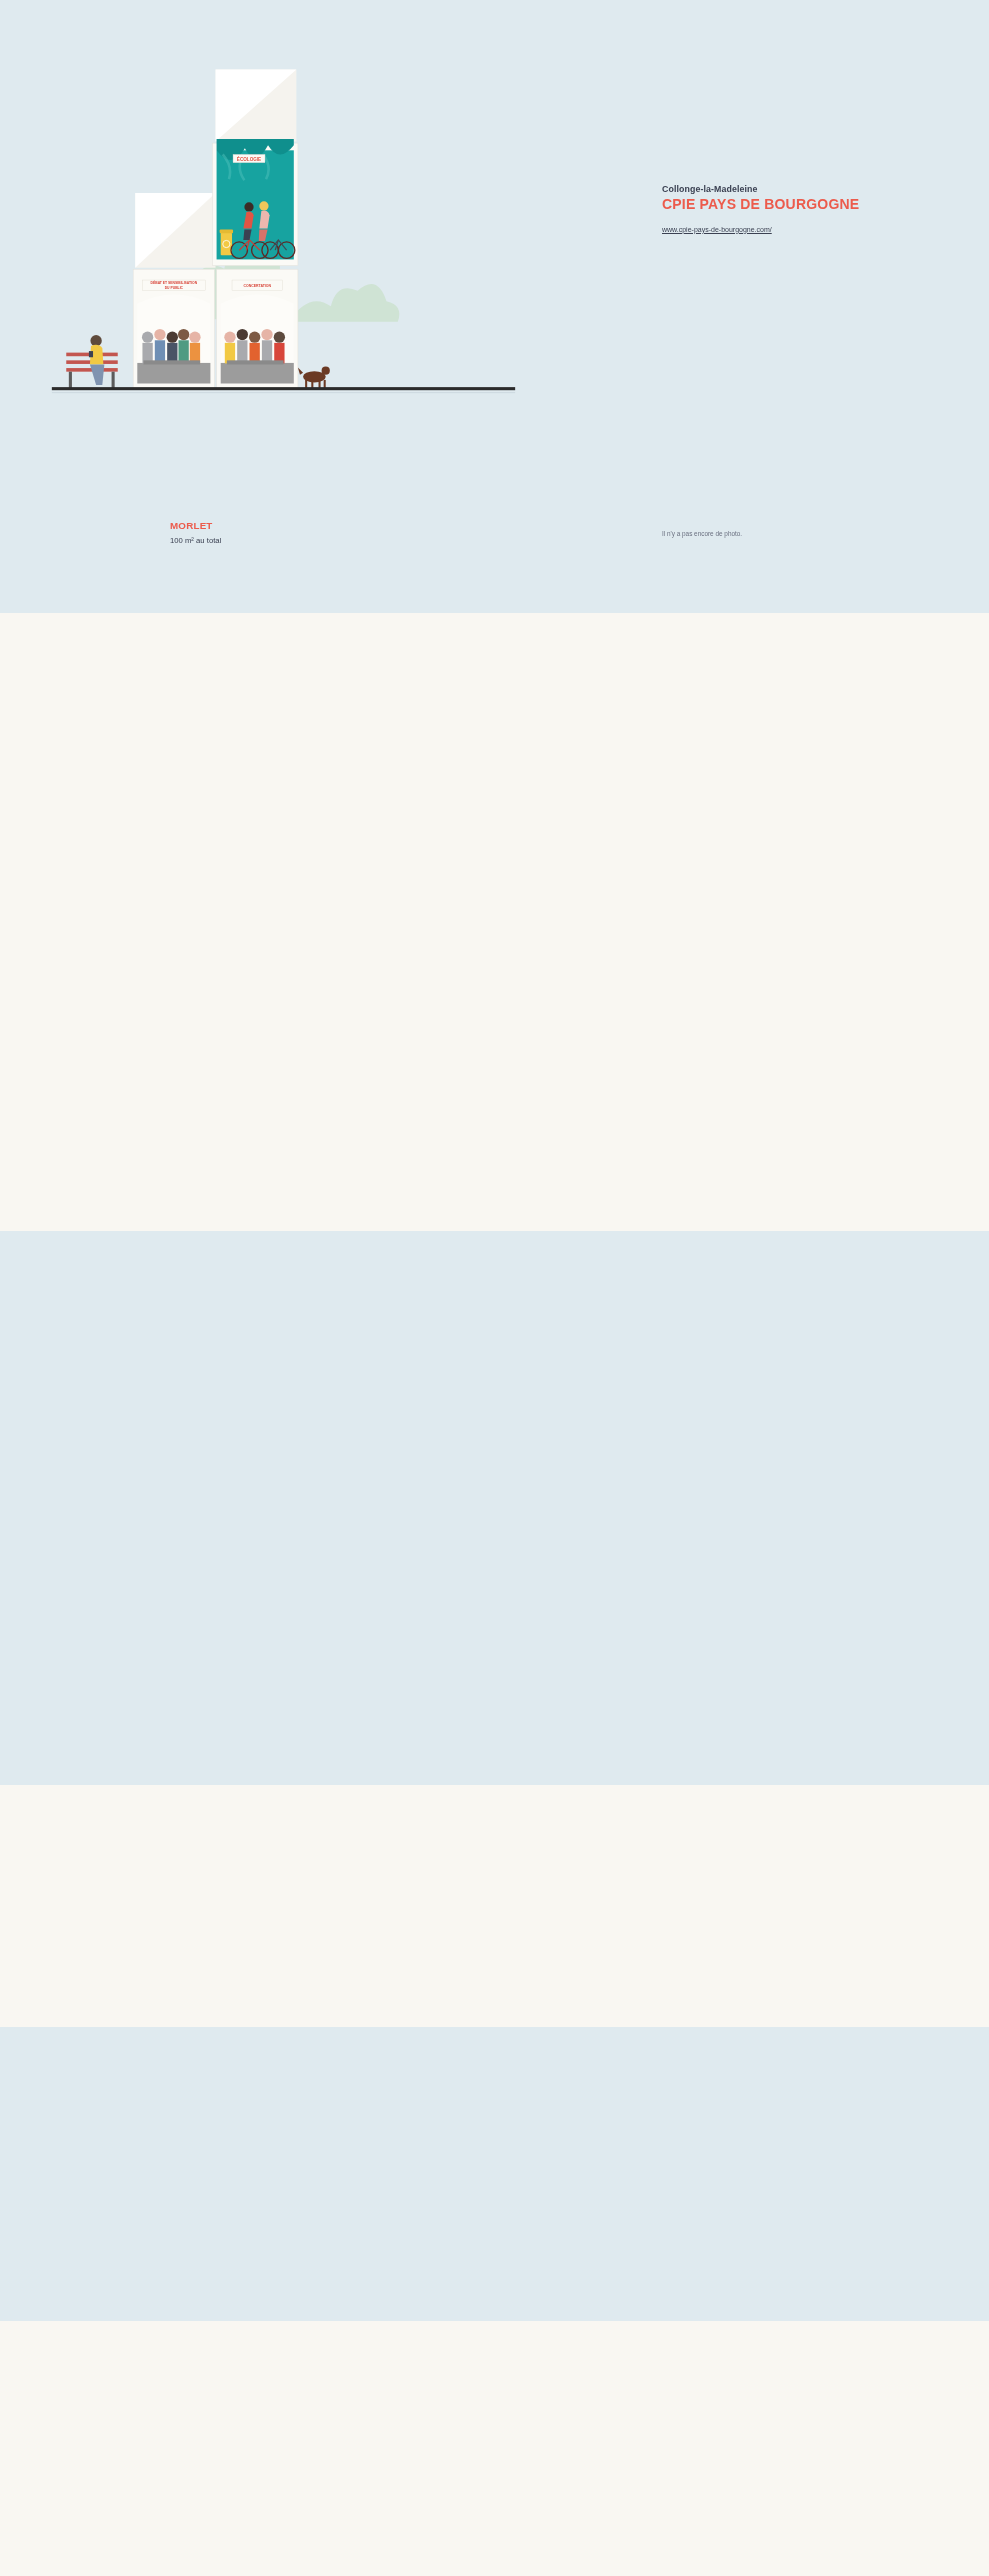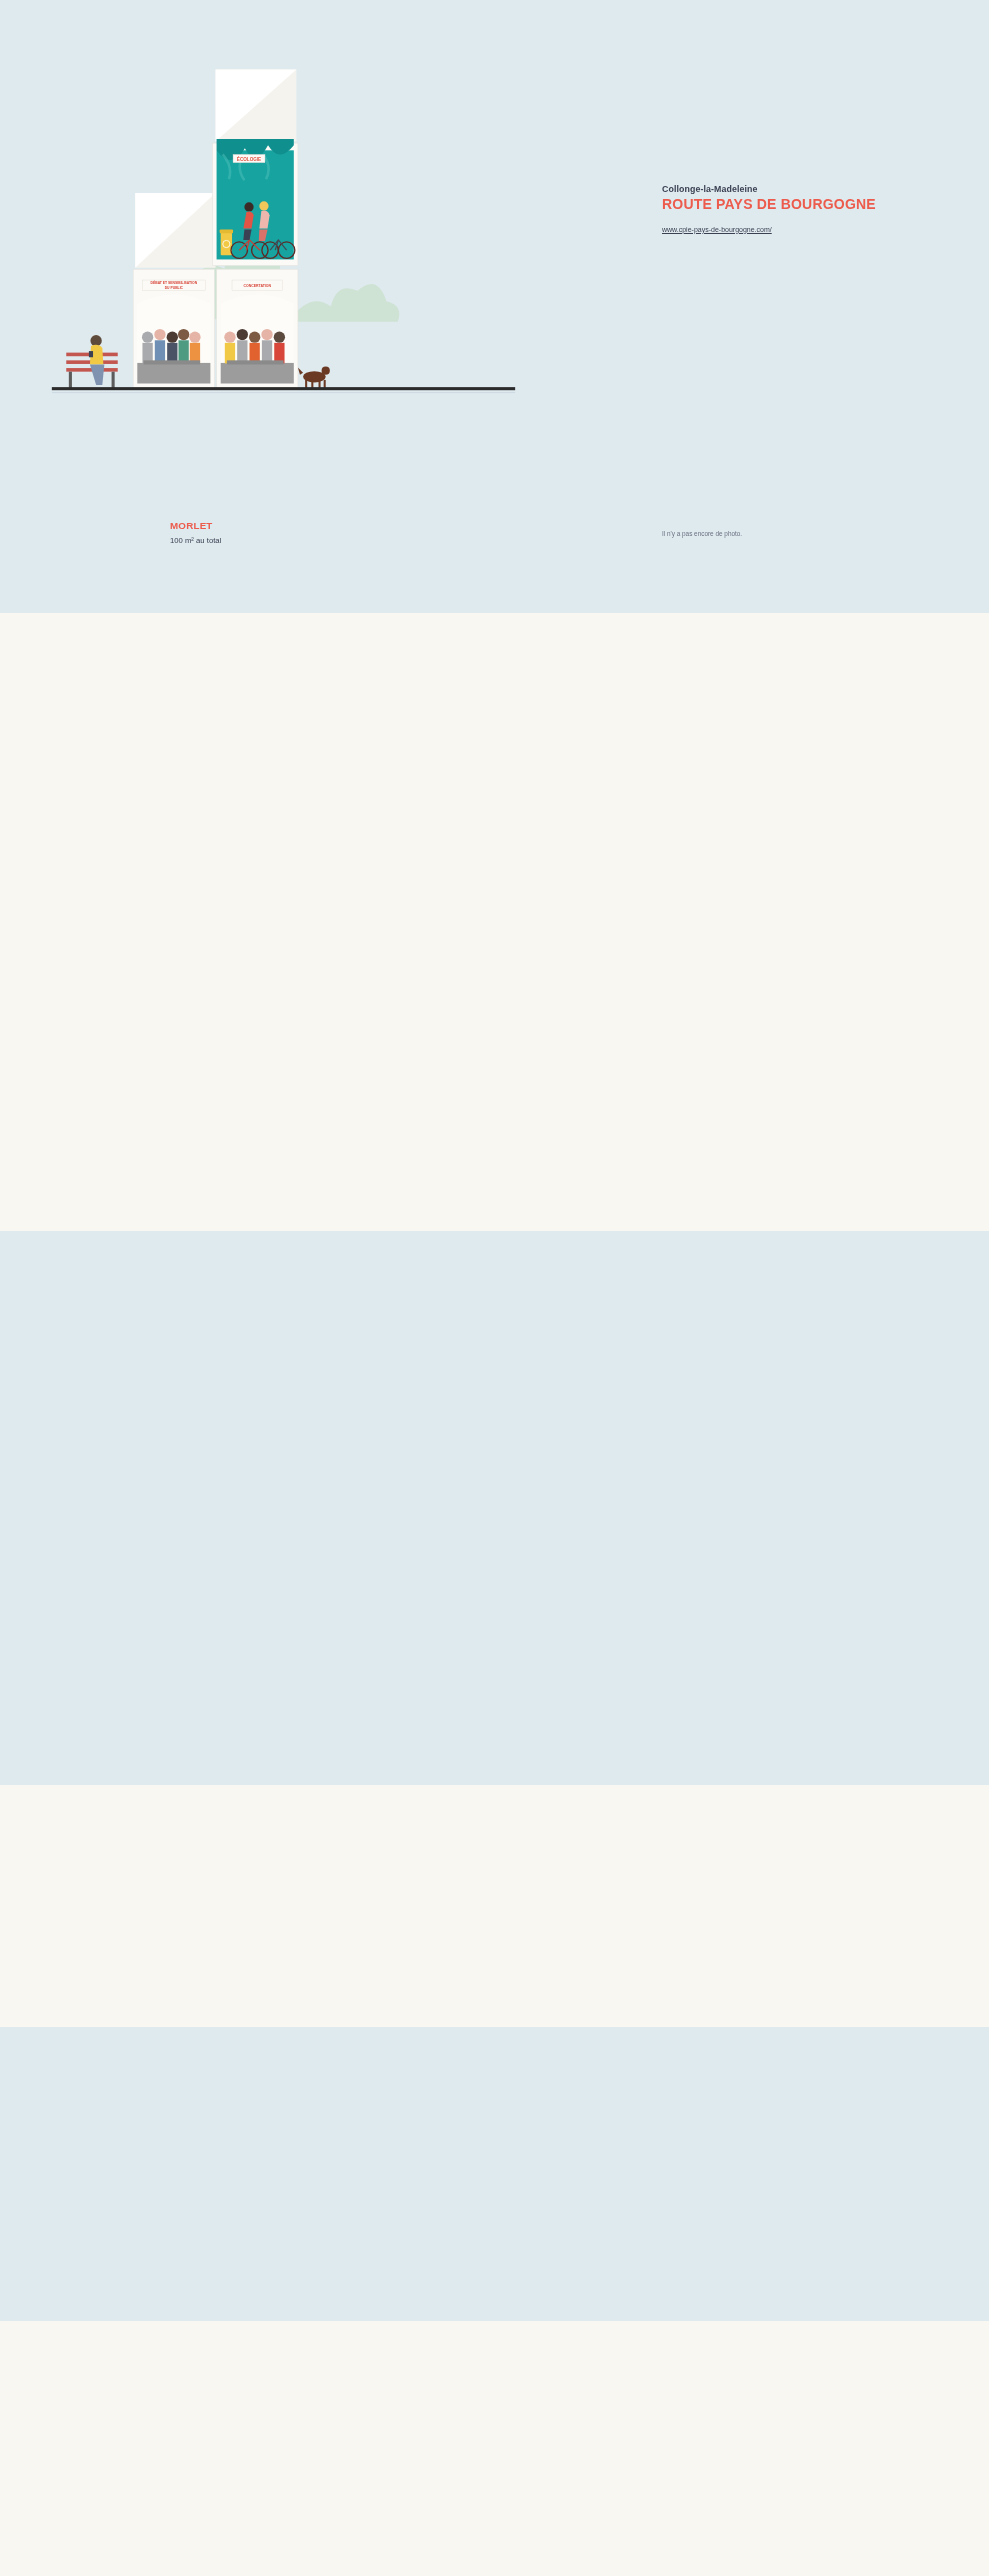--- a/index.html
+++ b/index.html
@@ -187,21 +187,21 @@
       <circle cx="632" cy="720" r="8"></circle>
         <path d="M588 724 l-10 -10 l4 14 z"></path>
     </g>
 
     <rect x="100" y="752" width="900" height="6" fill="#2b2b2b"></rect>
     <rect x="100" y="762" width="900" height="1.6" fill="#c9d6dd"></rect>
   </svg>
 
   <div class="hero-info">
     <div class="hero-city">Collonge-la-Madeleine</div>
-    <div class="hero-name">ROUTE PAYS DE BOURGOGNE</div>
+    <div class="hero-name">CPIE PAYS DE BOURGOGNE</div>
     <a class="hero-url" href="#">www.cpie-pays-de-bourgogne.com/</a>
   </div>
 
   <div class="surface-block">
     <div class="surface-title">MORLET</div>
     <div class="surface-val">100 m² au total</div>
   </div>
   <div class="nophoto">Il n'y a pas encore de photo.</div>
 </section>
 

